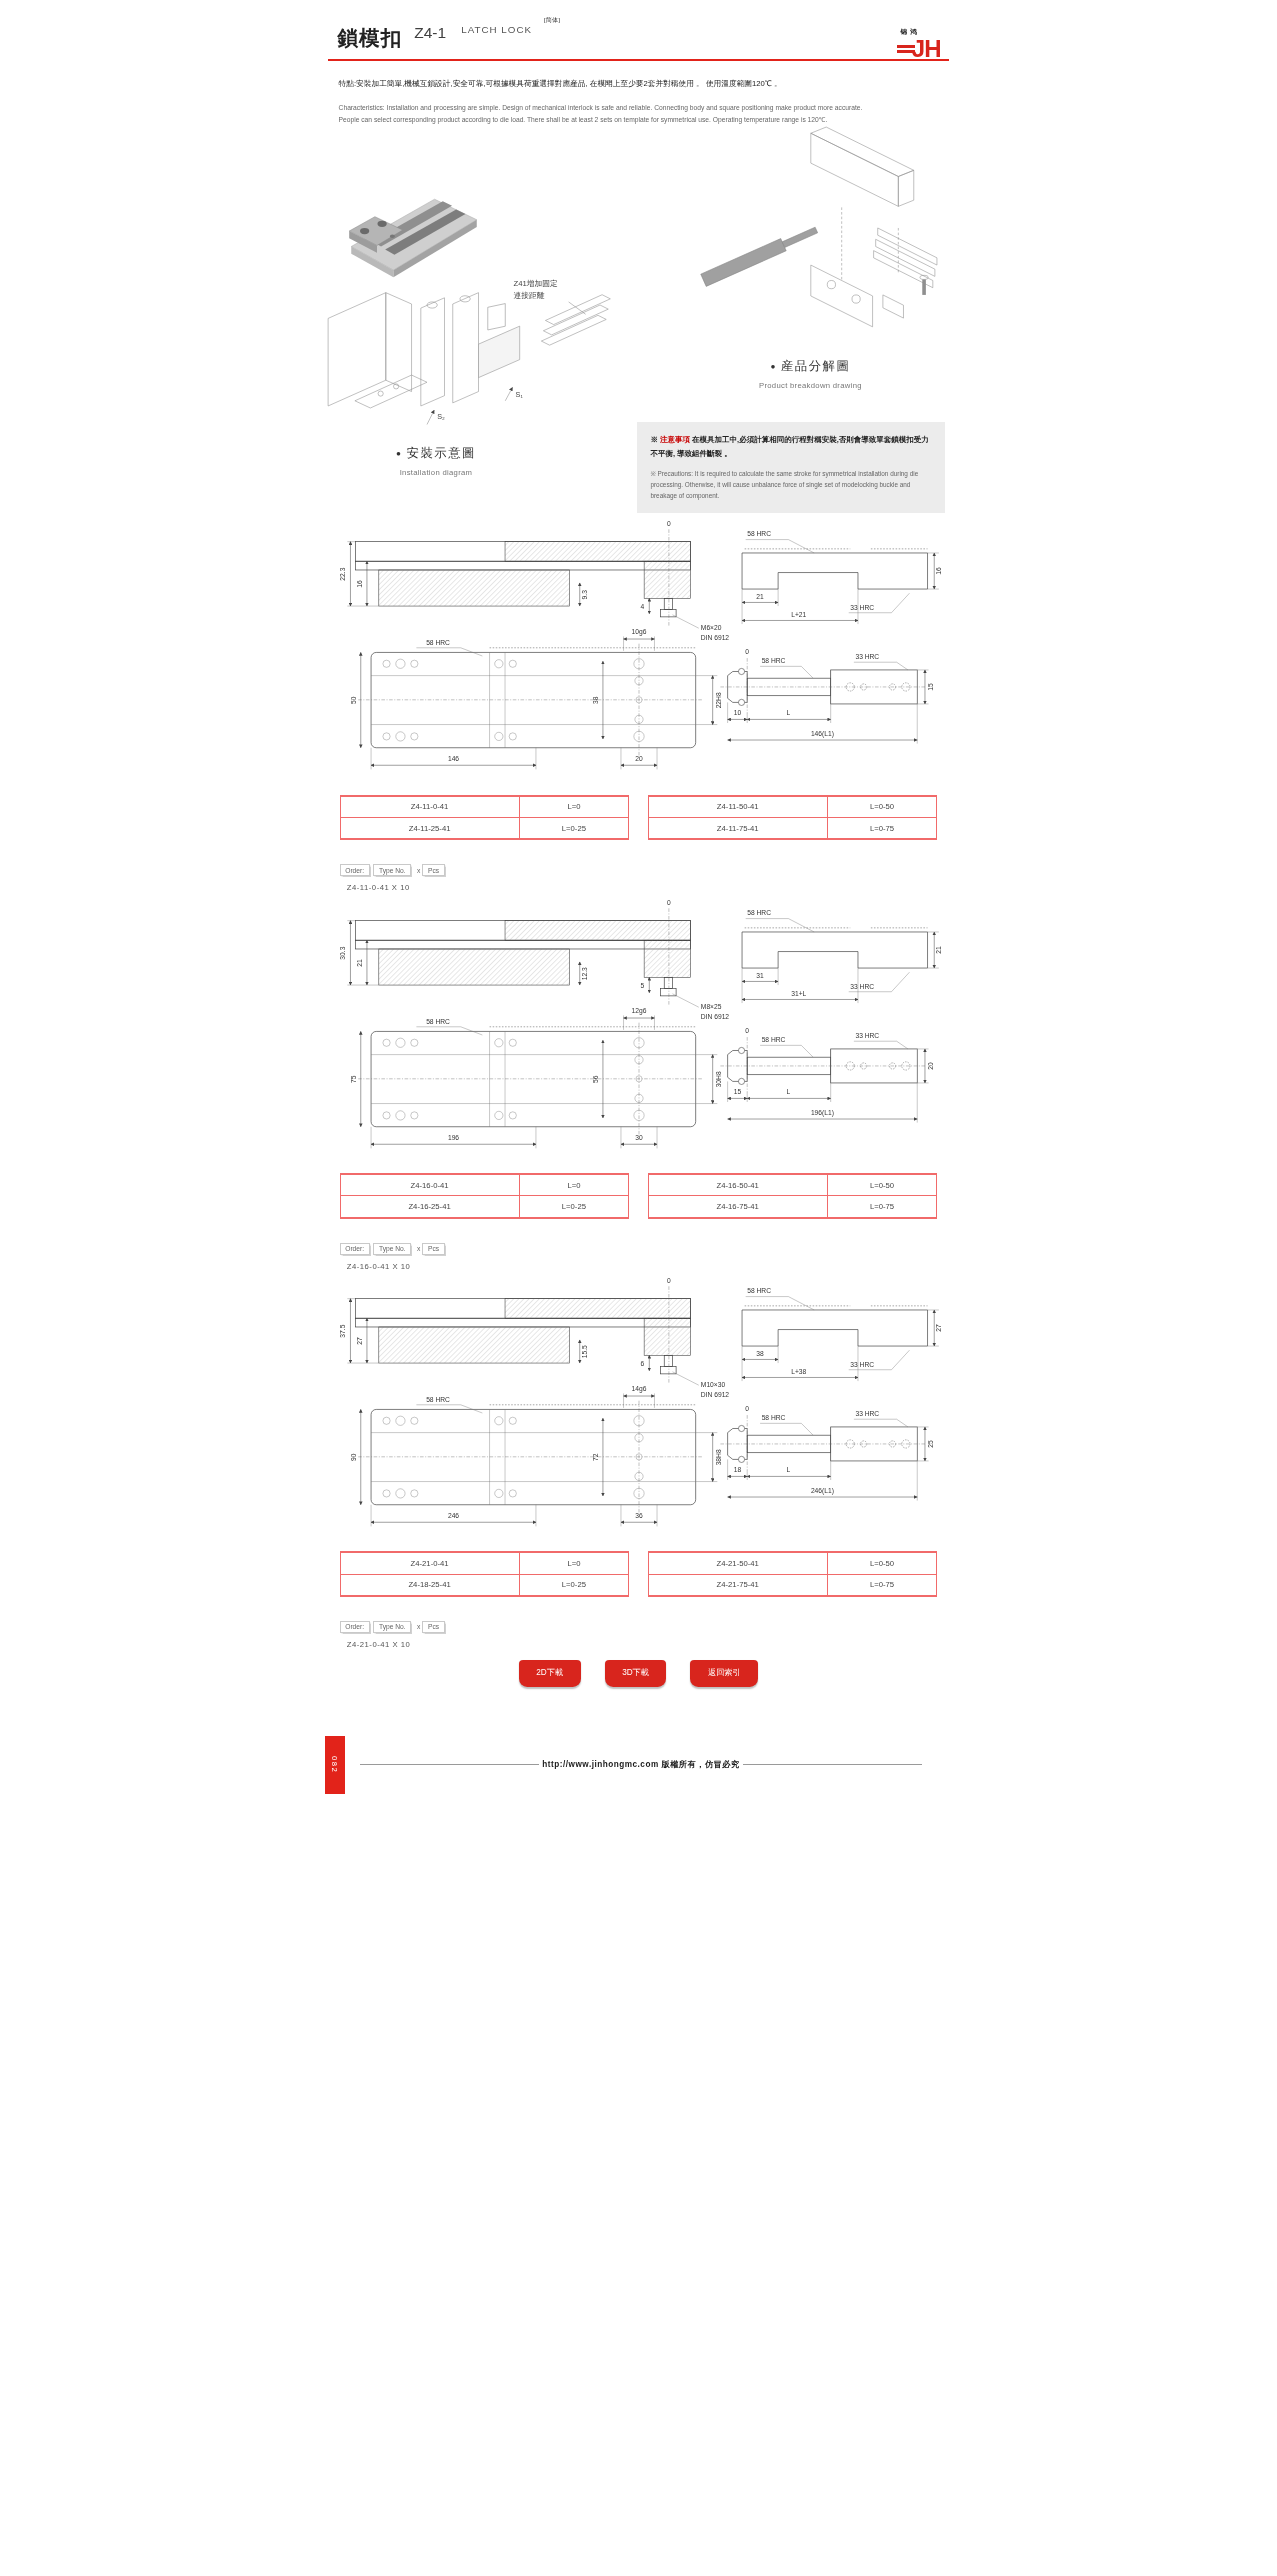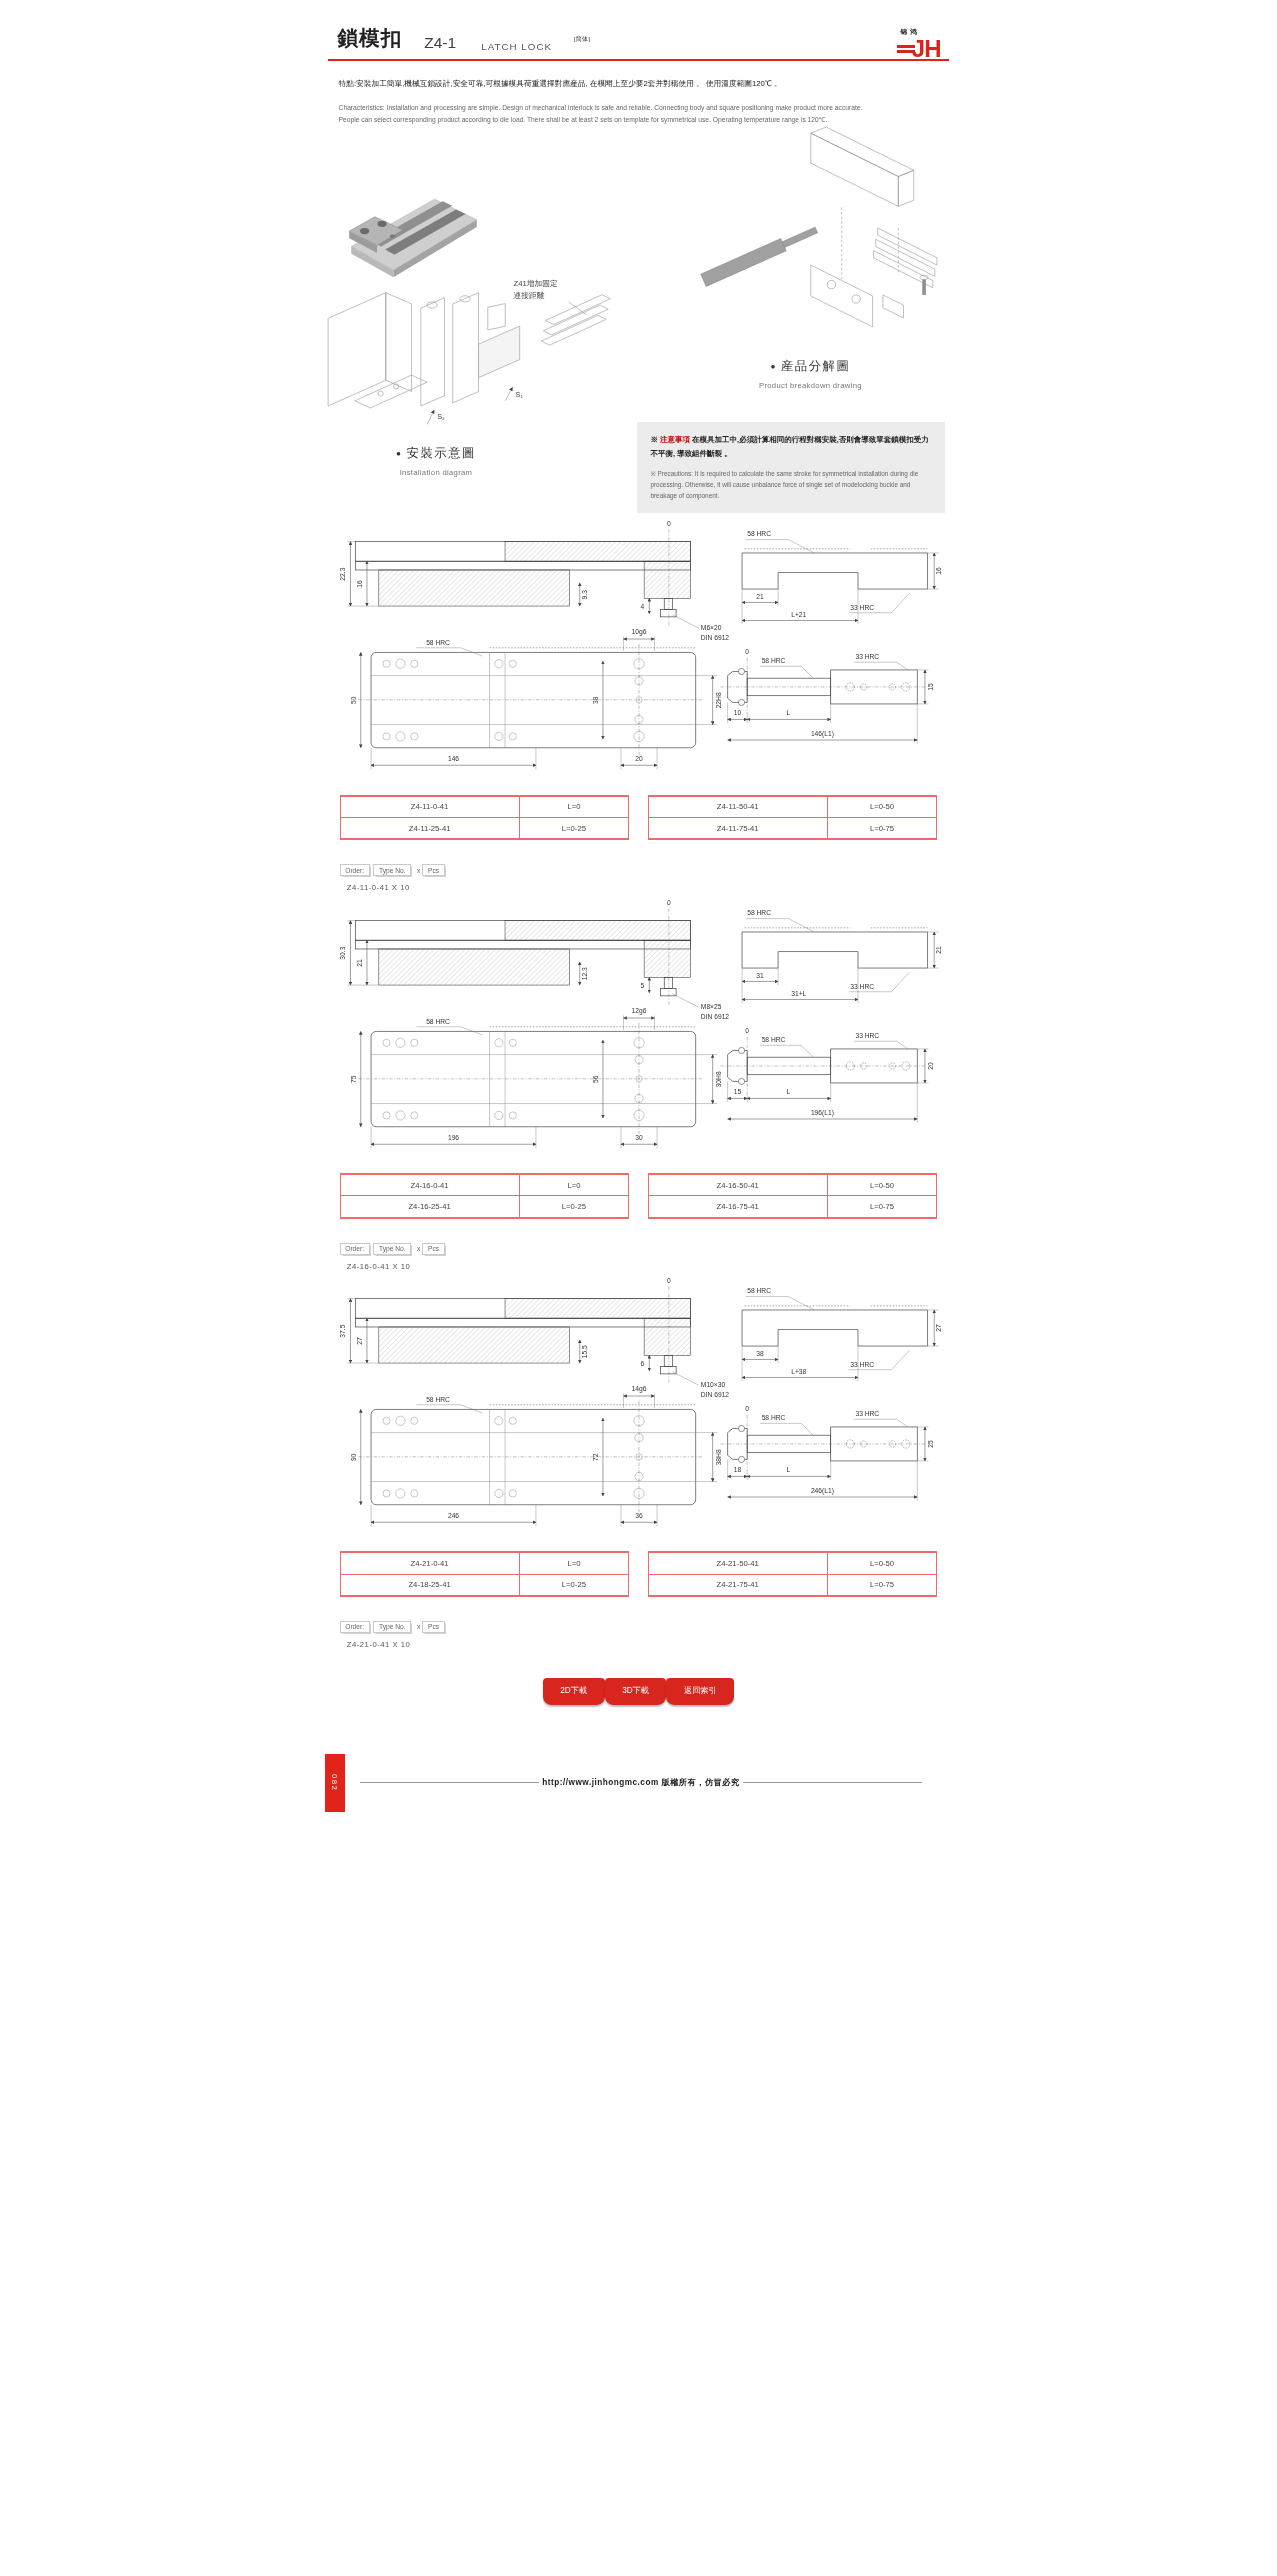--- a/index.html
+++ b/index.html
@@ -1,18 +1,18 @@
 <!DOCTYPE html>
 <html style="font-size:8.2px"><head>
 <meta charset="utf-8">
 <style>
   html,body{margin:0;padding:0;background:#fff;color:#222;font-family:"Liberation Sans",sans-serif}
   .page{width:639px;margin:0 auto;position:relative;padding-bottom:20.6px}
   
-  .titlebar{padding:24px 18.5px 3.1px;display:flex;align-items:flex-end;gap:22px}
+  .titlebar{padding:24px 18.5px 3.1px;display:flex;align-items:flex-start;gap:12px}
   .t-zh{font-size:20.6px;font-weight:700;letter-spacing:1px}
   .t-model{font-size:15.5px;font-weight:400;color:#404040}
   .t-en{font-size:9.8px;color:#555;letter-spacing:1px;margin-left:3.1px}
   .t-lang{font-size:6.2px;color:#333;position:relative;top:-8.2px}
   .logo{position:absolute;right:17.5px;top:28px;text-align:left}
   .logo-zh{font-size:6.7px;letter-spacing:3.1px;font-weight:700;color:#222;margin:0 0 1px 3.1px}
   .logo-row{display:flex;align-items:center}
   .logo-bars{display:flex;flex-direction:column;gap:2.6px;margin-right:-3.1px}
   .logo-bars i{display:block;width:17.5px;height:2.6px;background:#d8251d}
   .logo-en{font-size:24px;font-weight:800;color:#d8251d;line-height:.9;letter-spacing:-1px}
@@ -54,21 +54,21 @@
   
   .tables{display:flex;gap:18.5px;margin:5.2px 20.6px 0}
   .ptable{flex:1;border-collapse:collapse;border-top:2.6px solid #f16a6a;border-bottom:2.6px solid #f16a6a}
   .ptable td{border:0.5px solid #f16a6a;text-align:center;padding:5.7px 4.1px;font-size:7.7px;color:#444}
   .ptable td.pn{width:62%}
   .orderline{margin:24px 20.6px 0;font-size:6.7px;color:#555}
   .chip{display:inline-block;border:0.5px solid #c9c9c9;box-shadow:0.5px 0.5px 1px rgba(0,0,0,.18);padding:1.5px 4.6px;margin-right:3.6px;background:#fff;color:#666}
   .xsep{margin:0 2.1px;color:#666}
   .order-ex{margin:7.2px 0 0 7.2px;font-size:7.7px;color:#555;letter-spacing:0.5px}
   
-  .btnrow{display:flex;justify-content:center;margin-top:29px}
+  .btnrow{display:flex;justify-content:center;gap:24px;margin-top:11px}
   .btn{background:#d8251d;color:#fff;font-size:8.2px;padding:6.7px 17.5px 8.8px;border:none;border-radius:4.1px 4.1px 8.2px 8.2px;box-shadow:0 1.5px 1.5px rgba(0,0,0,.25);cursor:pointer;font-family:"Liberation Sans",sans-serif}
   
   .footer{position:relative;margin-top:49px;height:72px}
   .pageno{position:absolute;left:6.2px;top:0;width:19.6px;height:58px;background:#e2231a;color:#fff;display:flex;align-items:center;justify-content:center;font-size:7.7px;writing-mode:vertical-rl;letter-spacing:1.5px}
   .footline{display:flex;align-items:center;gap:3px;padding:0 36px 0 41px;position:relative;top:23px}
   .fline{flex:1;height:1px;background:#9a9a9a}
   .ftext{font-size:8.2px;color:#1a1a1a;font-weight:700;letter-spacing:0.5px;white-space:nowrap}
 </style>
 </head>
 <body>

